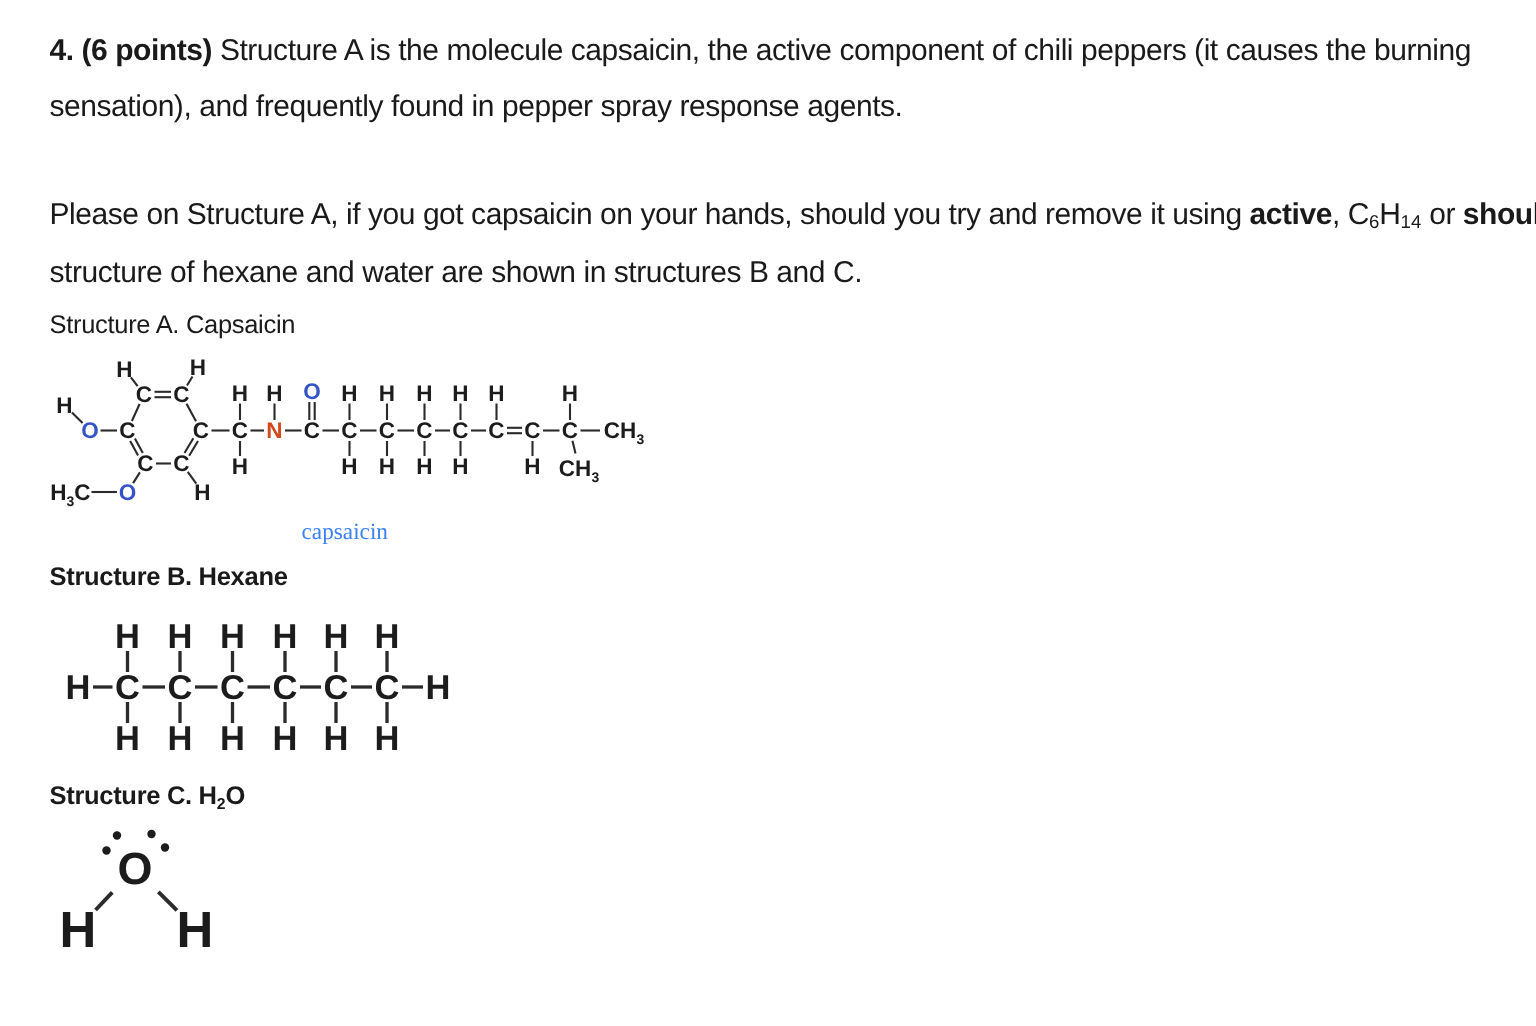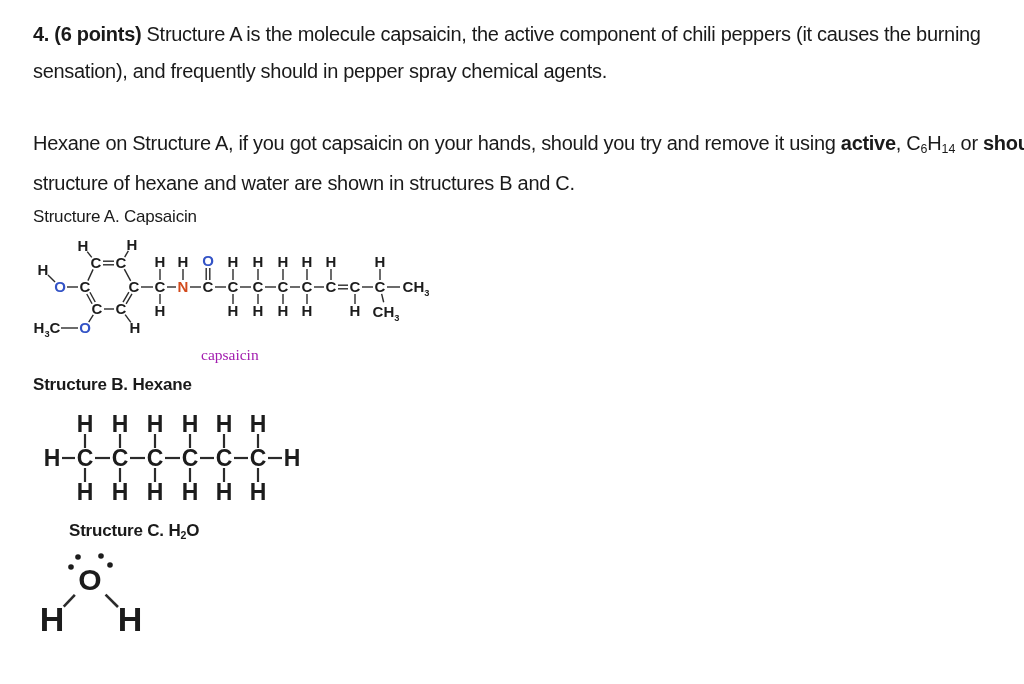--- a/index.html
+++ b/index.html
@@ -3,33 +3,33 @@
 <meta charset="utf-8">
 <style>
   html,body{margin:0;padding:0;}
   body{width:1024px;height:684px;background:#ffffff;overflow:hidden;position:relative;
        font-family:"Liberation Sans",sans-serif;color:#1a1a1a;}
   .para{position:absolute;left:33px;font-size:20px;letter-spacing:-0.3px;}
   .para .line{line-height:37.4px;white-space:nowrap;}
   .sub{font-size:.62em;position:relative;top:.24em;letter-spacing:0;}
   .header{position:absolute;left:33px;font-weight:700;font-size:17px;line-height:22px;
           letter-spacing:-0.2px;white-space:nowrap;}
-  .caption{position:absolute;font-family:"Liberation Serif",serif;font-size:15.5px;color:#a21caf;}
+  .caption{position:absolute;font-family:"Liberation Serif",serif;font-size:15.5px;color:#3b82f6;}
   svg.chem{position:absolute;overflow:visible;}
   svg.chem text{font-family:"Liberation Sans",sans-serif;}
 </style>
 </head>
 <body>
 
 <div class="para" style="top:16px">
   <div class="line"><span style="font-weight: 700;">4. (6 points)</span><span> Structure A is the molecule capsaicin, the active component of chili peppers (it causes the burning</span></div>
-  <div class="line"><span>sensation), and frequently should in pepper spray chemical agents.</span></div>
+  <div class="line"><span>sensation), and frequently found in pepper spray response agents.</span></div>
 </div>
 <div class="para" style="top:125px">
-  <div class="line"><span>Hexane on Structure A, if you got capsaicin on your hands, should you try and remove it using </span><span style="font-weight: 700;">active</span><span>, C</span><span class="sub">6</span><span>H</span><span class="sub">14</span><span> or </span><span style="font-weight: 700;">should</span><span>, H</span><span class="sub">2</span><span>O,</span></div>
+  <div class="line"><span>Please on Structure A, if you got capsaicin on your hands, should you try and remove it using </span><span style="font-weight: 700;">active</span><span>, C</span><span class="sub">6</span><span>H</span><span class="sub">14</span><span> or </span><span style="font-weight: 700;">should</span><span>, H</span><span class="sub">2</span><span>O,</span></div>
   <div class="line"><span>structure of hexane and water are shown in structures B and C.</span></div>
 </div>
 
 <div class="header" style="top:206px"><span style="font-weight: 400;">Structure A. Capsaicin</span></div>
 <svg id="svg-a" class="chem" viewBox="0 0 402 114" style="left: 33px; top: 234px; width: 402px; height: 114px;">
     <line x1="70" y1="30.8" x2="81" y2="30.8" stroke="#2b2b2b" stroke-width="1.4"></line>
     <line x1="70" y1="27.2" x2="81" y2="27.2" stroke="#2b2b2b" stroke-width="1.4"></line>
     <line x1="60.08341702654751" y1="35.363453760259986" x2="54.91658297345249" y2="46.636546239740014" stroke="#2b2b2b" stroke-width="1.4"></line>
     <line x1="91.33398203978527" y1="35.15504376575742" x2="97.66601796021473" y2="46.84495623424258" stroke="#2b2b2b" stroke-width="1.4"></line>
     <line x1="53.77175288351812" y1="60.00720284562572" x2="59.0678230539901" y2="69.71666482482433" stroke="#2b2b2b" stroke-width="1.4"></line>
@@ -152,21 +152,21 @@
     <text x="184" y="24.165" text-anchor="middle" font-size="23" font-weight="700" fill="#1c1c1c"><tspan>H</tspan></text>
     <text x="218" y="24.165" text-anchor="middle" font-size="23" font-weight="700" fill="#1c1c1c"><tspan>H</tspan></text>
     <text x="45" y="92.16499999999999" text-anchor="middle" font-size="23" font-weight="700" fill="#1c1c1c"><tspan>H</tspan></text>
     <text x="80" y="92.16499999999999" text-anchor="middle" font-size="23" font-weight="700" fill="#1c1c1c"><tspan>H</tspan></text>
     <text x="115" y="92.16499999999999" text-anchor="middle" font-size="23" font-weight="700" fill="#1c1c1c"><tspan>H</tspan></text>
     <text x="150" y="92.16499999999999" text-anchor="middle" font-size="23" font-weight="700" fill="#1c1c1c"><tspan>H</tspan></text>
     <text x="184" y="92.16499999999999" text-anchor="middle" font-size="23" font-weight="700" fill="#1c1c1c"><tspan>H</tspan></text>
     <text x="218" y="92.16499999999999" text-anchor="middle" font-size="23" font-weight="700" fill="#1c1c1c"><tspan>H</tspan></text>
   </svg>
 
-<div class="header" style="top:520px"><span style="font-weight: 700; margin-left: 36px;">Structure C. H</span><span class="sub" style="font-weight: 700;">2</span><span style="font-weight: 700;">O</span></div>
+<div class="header" style="top:520px"><span style="font-weight: 700;">Structure C. H</span><span class="sub" style="font-weight: 700;">2</span><span style="font-weight: 700;">O</span></div>
 <svg id="svg-c" class="chem" viewBox="0 0 130 100" style="left: 40px; top: 545px; width: 130px; height: 100px;">
     <line x1="34.84751183787675" y1="49.9499875390771" x2="23.70874085254978" y2="61.67500962889497" stroke="#2b2b2b" stroke-width="2.6"></line>
     <line x1="65.55634918610404" y1="49.55634918610404" x2="77.9791847198287" y2="61.979184719828694" stroke="#2b2b2b" stroke-width="2.6"></line>
     <text x="50" y="44.65" text-anchor="middle" font-size="30" font-weight="700" fill="#1c1c1c"><tspan>O</tspan></text>
     <text x="12" y="86.07" text-anchor="middle" font-size="34" font-weight="700" fill="#1c1c1c"><tspan>H</tspan></text>
     <text x="90" y="86.07" text-anchor="middle" font-size="34" font-weight="700" fill="#1c1c1c"><tspan>H</tspan></text>
     <circle cx="38" cy="12" r="2.8" fill="#1c1c1c"></circle>
     <circle cx="31" cy="22" r="2.8" fill="#1c1c1c"></circle>
     <circle cx="61" cy="11" r="2.8" fill="#1c1c1c"></circle>
     <circle cx="70" cy="20" r="2.8" fill="#1c1c1c"></circle>

